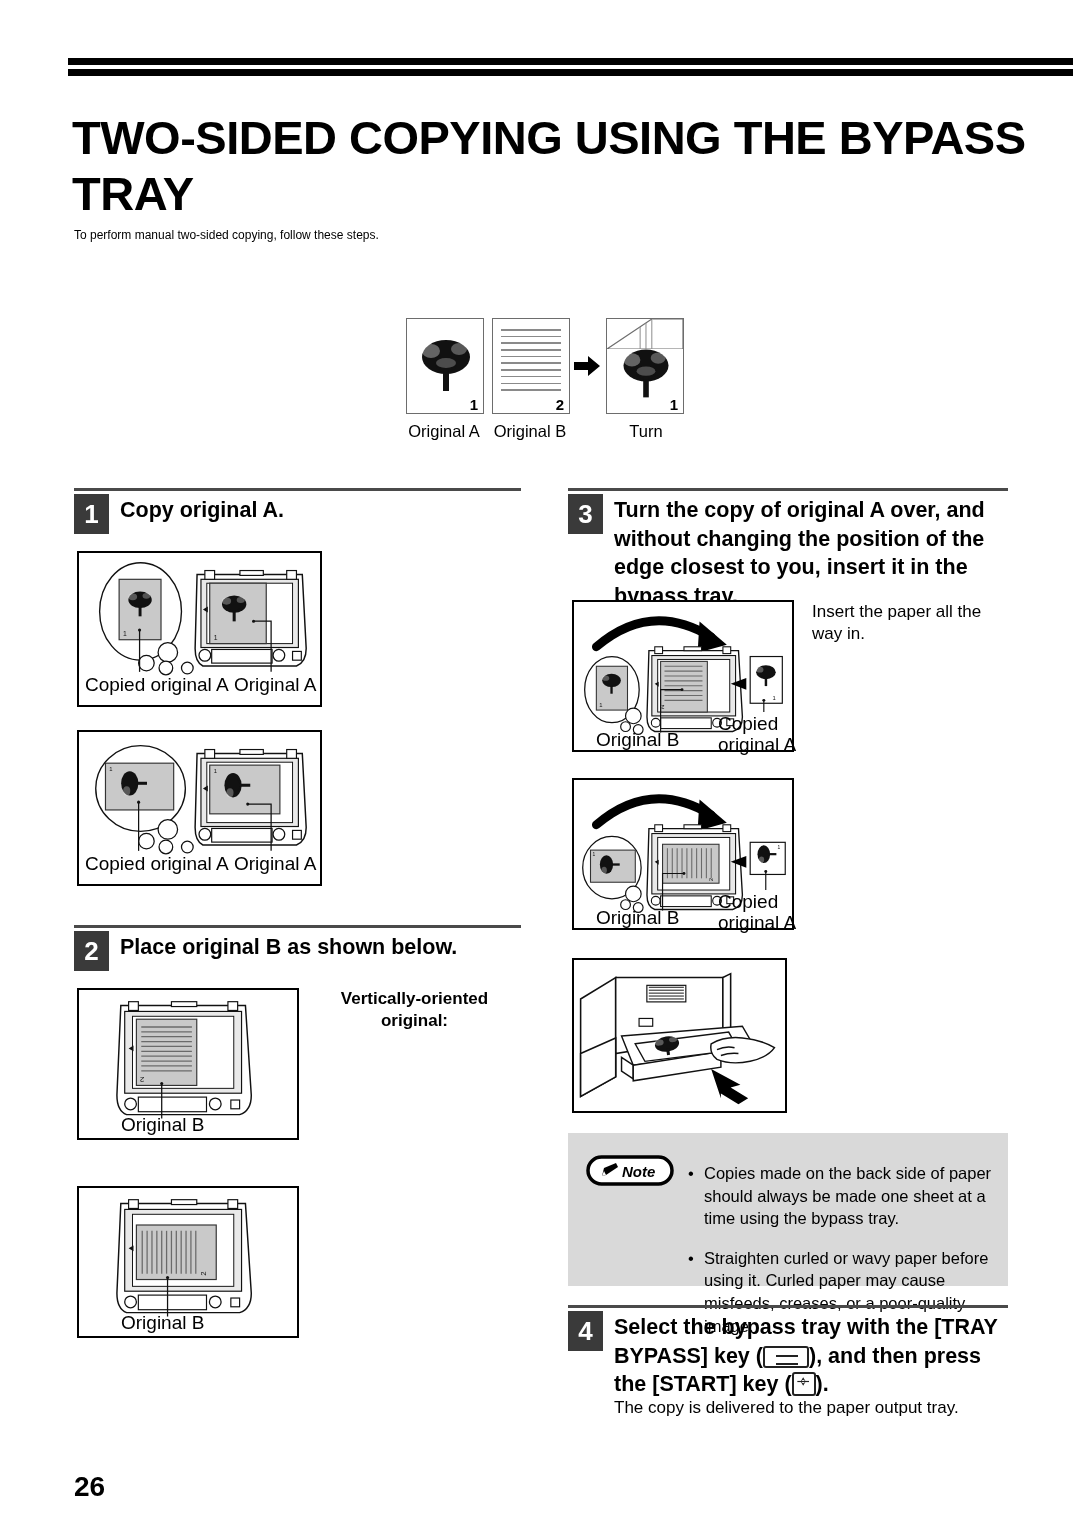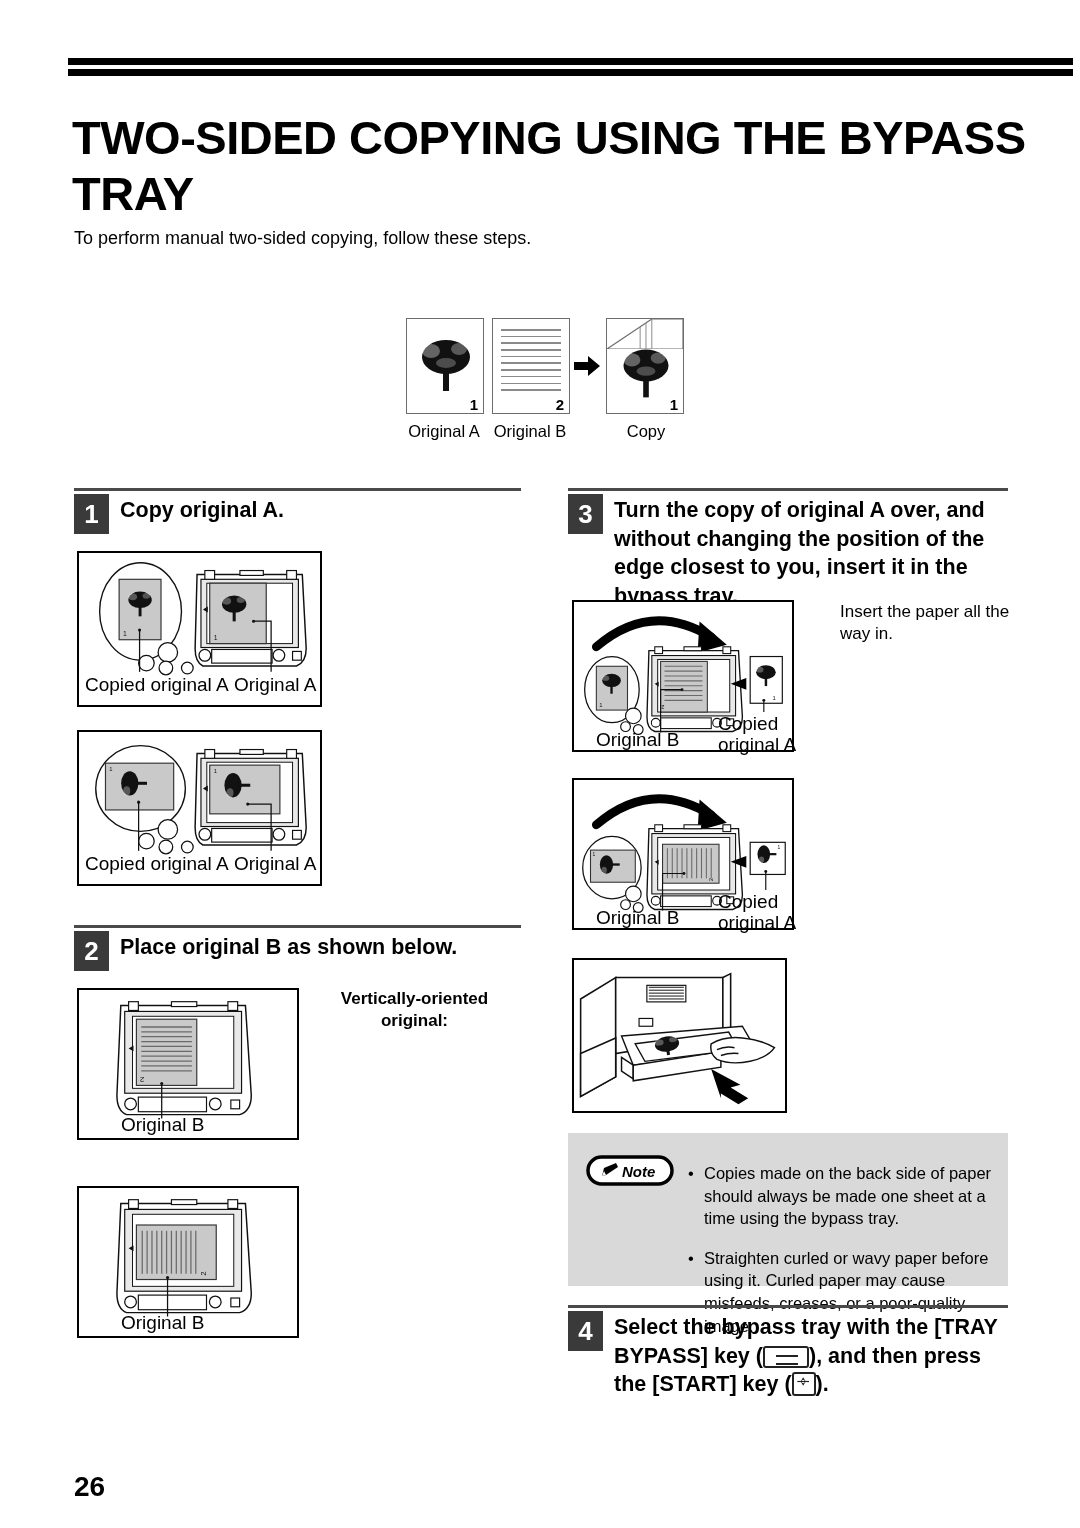--- a/index.html
+++ b/index.html
@@ -38,21 +38,21 @@
     font-size: 47px;
     font-weight: bold;
     line-height: 1.18;
     letter-spacing: -0.5px;
     text-transform: uppercase;
   }
 
   .intro-line {
     position: absolute;
     left: 74px;
-    font-size: 18px;
+    font-size: 12px;
     line-height: 1.2;
   }
   .intro-1 { top: 228px; }
   .intro-2 { top: 264px; }
   .intro-2 b { font-weight: bold; }
 
   
   .flow {
     position: absolute;
     left: 398px;
@@ -314,21 +314,21 @@
       </svg>
       <span class="corner-num">1</span>
     </div>
 
     <svg class="flow-arrow" viewBox="0 0 26 20">
       <polygon points="0,6 14,6 14,0 26,10 14,20 14,14 0,14" fill="#000"></polygon>
     </svg>
 
     <div class="flow-label l-a">Original A</div>
     <div class="flow-label l-b">Original B</div>
-    <div class="flow-label l-c">Copy</div>
+    <div class="flow-label l-c">Turn</div>
   </div>
 
   <div class="step" style="left:74px; top:488px; width:447px;">
     <div class="step-rule" style="width:447px;"></div>
     <div class="step-num">1</div>
     <div class="step-text" style="width:395px;">Copy original A.</div>
   </div>
 
   <div class="figbox" style="left:77px; top:551px; width:245px; height:156px;">
     <svg viewBox="0 0 245 156" style="position:absolute;inset:0;width:100%;height:100%">
@@ -511,21 +511,21 @@
     <div class="fig-caption" style="left:42px; top:124px;">Original B</div>
   </div>
 
 
   <div class="step" style="left:568px; top:488px; width:440px;">
     <div class="step-rule" style="width:440px;"></div>
     <div class="step-num">3</div>
     <div class="step-text" style="width:392px;">Turn the copy of original A over, and without changing the position of the edge closest to you, insert it in the bypass tray.</div>
   </div>
 
-  <div class="subtext" style="left:812px; top:601px; width:190px;margin-left:28px;">Insert the paper all the way in.</div>
+  <div class="subtext" style="left:812px; top:601px; width:190px;">Insert the paper all the way in.</div>
 
   <div class="figbox" style="left:572px; top:600px; width:222px; height:152px;">
     <svg viewBox="0 0 222 152" style="position:absolute;inset:0;width:100%;height:100%">
 
       <path d="M22 46 Q78 -2 140 36" fill="none" stroke="#000" stroke-width="9" stroke-linecap="round"></path>
       <polygon points="128,20 156,44 126,52" fill="#000"></polygon>
 
       <ellipse cx="38" cy="90" rx="28" ry="34" fill="none" stroke="#111" stroke-width="1.3"></ellipse>
       <rect x="22" y="66" width="32" height="45" fill="#c9c9c9" stroke="#333" stroke-width="1.1"></rect>
       <g fill="#111" transform="translate(26,71) scale(0.40)">
@@ -720,16 +720,17 @@
       <span>Select the bypass tray with the [TRAY BYPASS] key (</span><span class="keyglyph key-tray"></span><span>), and then press the [START] key (</span><span class="keyglyph key-start">
         <svg viewBox="0 0 24 24" style="display:block;width:100%;height:100%">
           <polygon points="11,4 14,9 11,14 8,9" fill="#222"></polygon>
           <circle cx="11" cy="9" r="2" fill="#fff"></circle>
           <line x1="4" y1="9" x2="18" y2="9" stroke="#222" stroke-width="1.4"></line>
         </svg>
       </span><span>).</span>
     </div>
   </div>
 
+  <div class="subtext" style="left:614px; top:1397px; width:400px;">The copy is delivered to the paper output tray.</div>
 
   <div class="folio">26</div>
 
 </div>
 
 </body></html>

